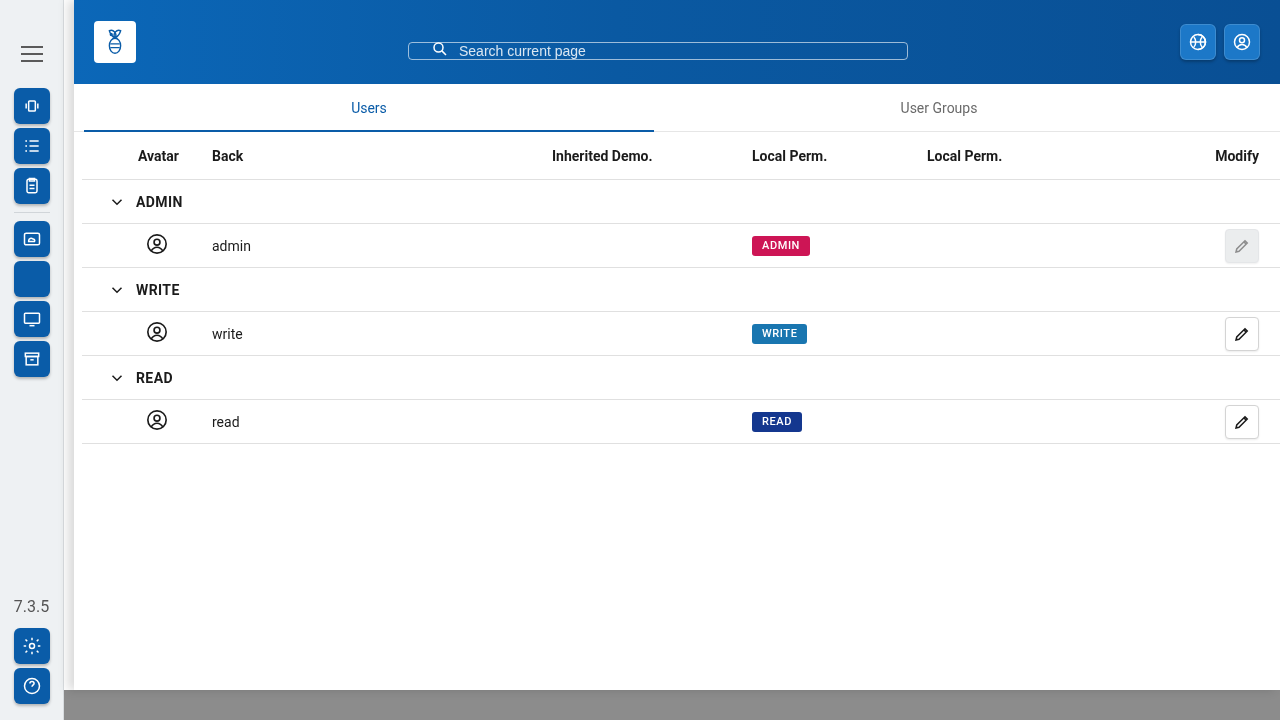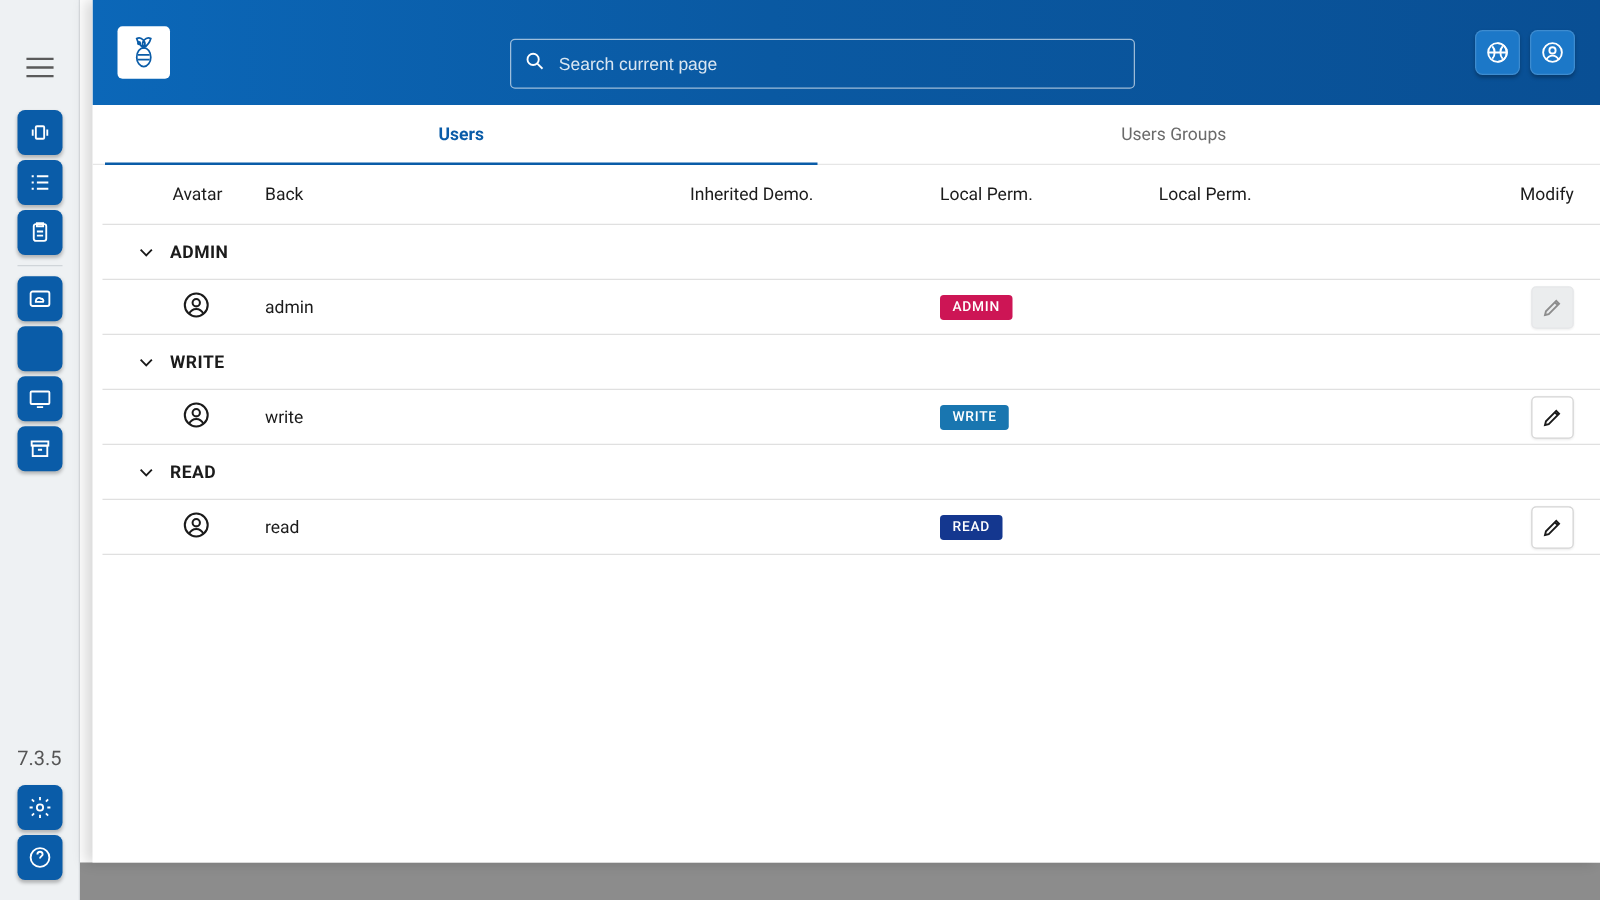--- a/index.html
+++ b/index.html
@@ -60,22 +60,22 @@
     display:flex; align-items:center; padding:0 20px; gap:20px;
     color:#fff;
   }
   .logo {
     width:42px; height:42px; background:#fff; border-radius:4px;
     display:flex; align-items:center; justify-content:center;
   }
   .logo svg { width:30px; height:30px; }
   .search-wrap { flex:1; display:flex; justify-content:center; }
   .search {
-    width:500px; height:40px; border:1px solid rgba(255,255,255,.6);
-    border-radius:4px; display:flex; align-items:center; padding:0 10px;
+    width:500px; height:18px; border:1px solid rgba(255,255,255,.6);
+    border-radius:4px; display:flex; align-items:center; padding:0 22px;
     gap:10px;
     margin-top:18px;
   }
   .search input {
     flex:1; background:transparent; border:none; outline:none; color:#fff;
     font-size:14px;
   }
   .search input::placeholder { color:rgba(255,255,255,.85); }
   .top-actions { display:flex; gap:8px; }
   .top-btn {
@@ -100,35 +100,35 @@
     box-shadow:0 1px 2px rgba(0,0,0,.08);
     font-size:14px; color:#1b1b1b; font-weight:500;
   }
 
   
   .tabs { display:flex; height:48px; border-bottom:1px solid #e6e6e6; padding-left:10px;}
   .tab {
     flex:1; max-width:570px; display:flex; align-items:center; justify-content:center;
     font-size:14px; color:#6a6a6a; cursor:pointer; position:relative;
   }
-  .tab.active { color:#0a5ca8; font-weight:700; }
+  .tab.active { color:#0a5ca8; font-weight:400; }
   .tab.active::after {
     content:""; position:absolute; left:0; right:0; bottom:-1px; height:2px;
     background:#0a5ca8;
   }
 
   
   .table { flex:1; overflow:auto; padding-left:8px; }
   .theadrow, .grouprow, .datarow {
     display:grid;
     grid-template-columns: 130px 340px 200px 175px 260px 80px;
     align-items:center;
     border-bottom:1px solid var(--border);
   }
-  .theadrow { height:48px; font-size:14px; font-weight:400; color:#1b1b1b; }
+  .theadrow { height:48px; font-size:14px; font-weight:700; color:#1b1b1b; }
   .theadrow > div { padding-left:0; }
   .theadrow .col-avatar { padding-left:56px; }
   .theadrow .col-modify { text-align:right; padding-right:8px; }
 
   .grouprow {
     height:44px; font-size:14px; font-weight:700; letter-spacing:.4px;
     color:#1b1b1b; cursor:pointer;
   }
   .grouprow .group-cell {
     grid-column: 1 / -1; display:flex; align-items:center; gap:10px; padding-left:26px;
@@ -282,21 +282,21 @@
               <circle cx="12" cy="10" r="3"></circle>
               <path d="M6 19c1.5-3 4-4 6-4s4.5 1 6 4"></path>
             </svg>
         </div>
       </div>
     </div>
 
 
     <div class="tabs">
       <div class="tab active">Users</div>
-      <div class="tab">Users Groups</div>
+      <div class="tab">User Groups</div>
     </div>
 
     <div class="table">
       <div class="theadrow">
         <div class="col-avatar">Avatar</div>
         <div>Back</div>
         <div>Inherited Demo.</div>
         <div>Local Perm.</div>
         <div>Local Perm.</div>
         <div class="col-modify">Modify</div>

